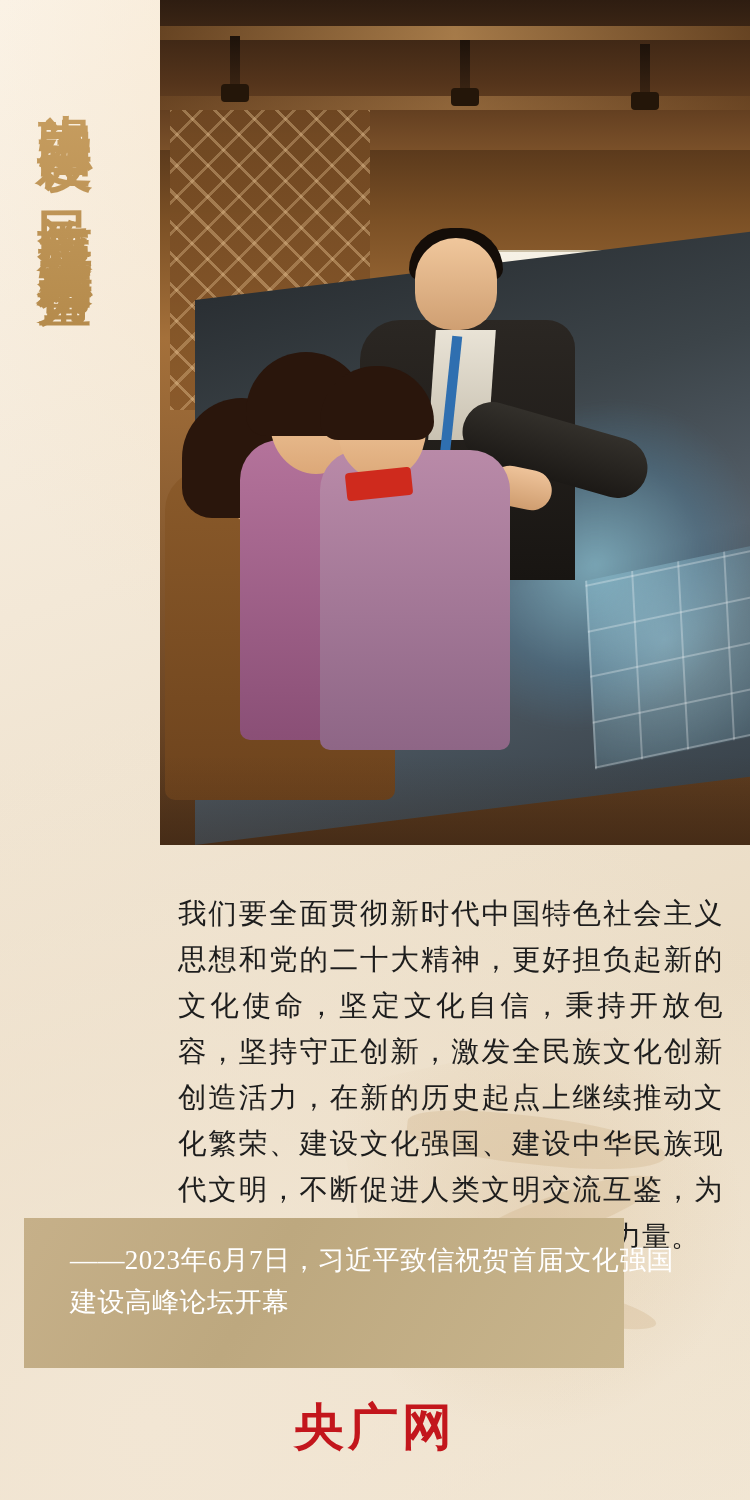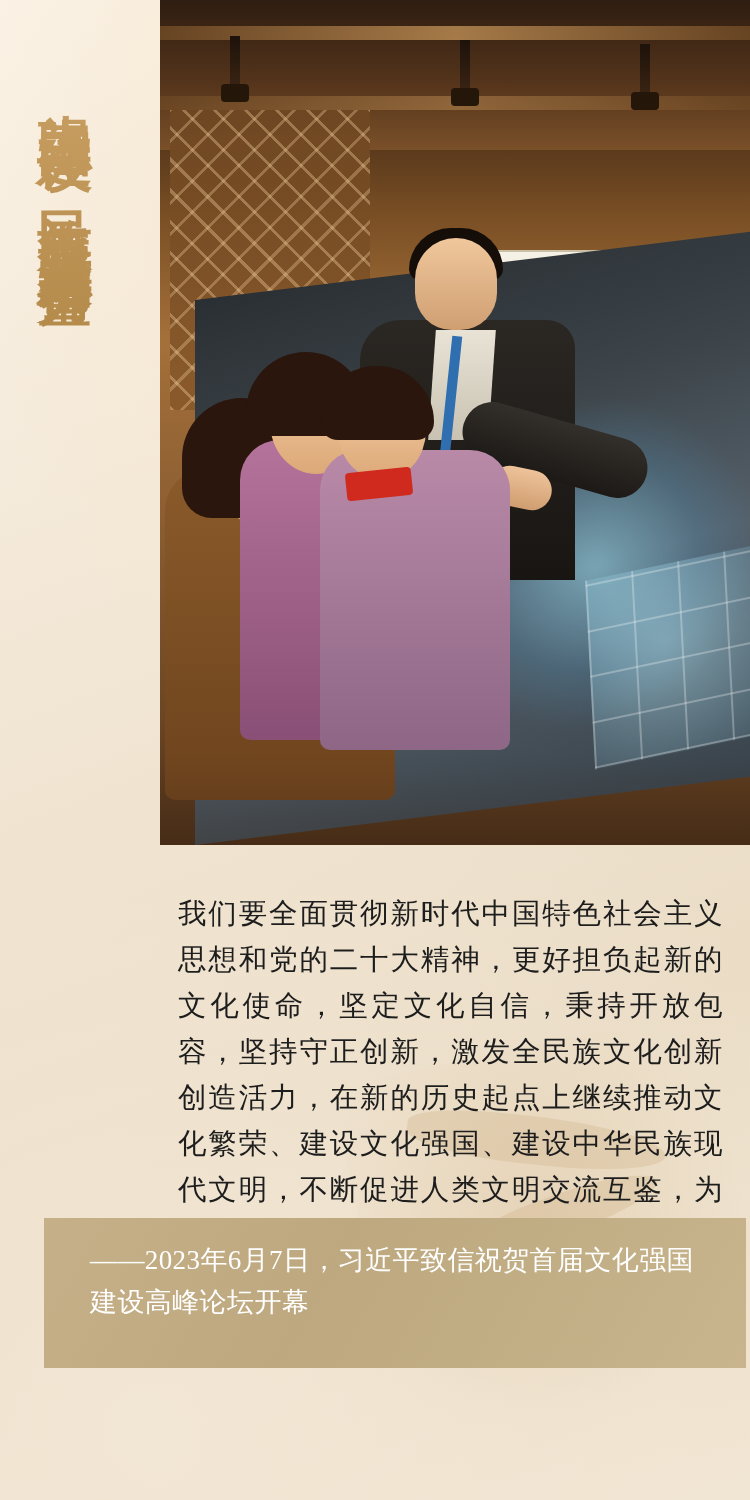--- a/index.html
+++ b/index.html
@@ -220,23 +220,22 @@
     font-size:28.5px;
     line-height:1.62;
     color:#1d1d1d;
     letter-spacing:.5px;
     text-align:justify;
   }
   
   .source-band{
     position:absolute;
     top:1218px;left:24px;
-    width:702px;height:150px;
+    width:600px;height:150px;
     background:linear-gradient(120deg,#c6b089 0%,#bda87f 40%,#c8b58d 100%);
-    margin-left:20px;
   }
   .source-text{
     position:absolute;
     top:22px;left:46px;width:620px;
     font-family:"Liberation Serif","DejaVu Serif",serif;
     font-size:27px;
     line-height:1.55;
     color:#ffffff;
     letter-spacing:.4px;
   }
@@ -311,14 +310,17 @@
 
     <div class="photo-fade"></div>
   </div>
 
   <p class="quote">我们要全面贯彻新时代中国特色社会主义思想和党的二十大精神，更好担负起新的文化使命，坚定文化自信，秉持开放包容，坚持守正创新，激发全民族文化创新创造活力，在新的历史起点上继续推动文化繁荣、建设文化强国、建设中华民族现代文明，不断促进人类文明交流互鉴，为强国建设、民族复兴注入强大精神力量。</p>
 
   <div class="source-band">
     <div class="source-text">——2023年6月7日，习近平致信祝贺首届文化强国建设高峰论坛开幕</div>
   </div>
 
+  <div class="footer">
+    <div class="footer-logo">央广网</div>
+  </div>
 
 </div>
 
 </body></html>

